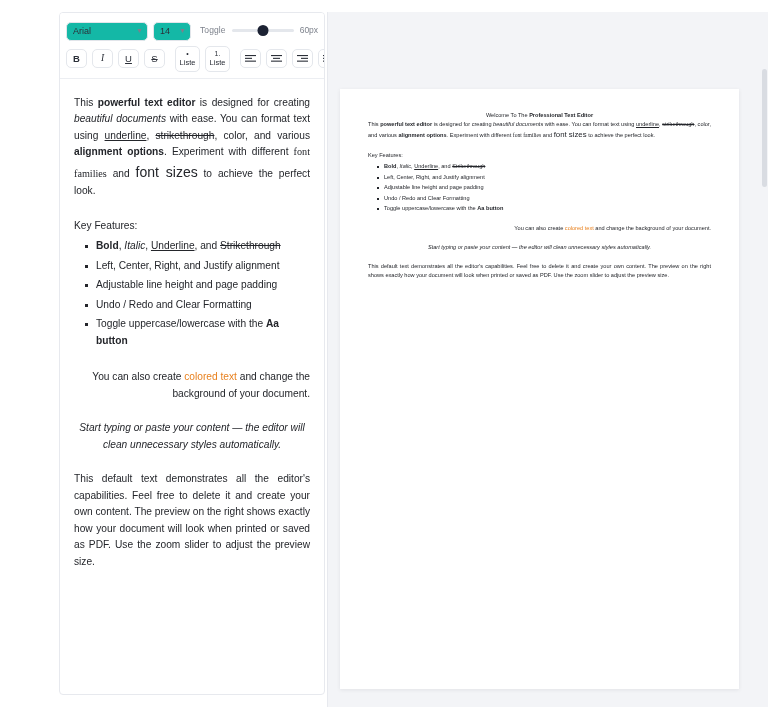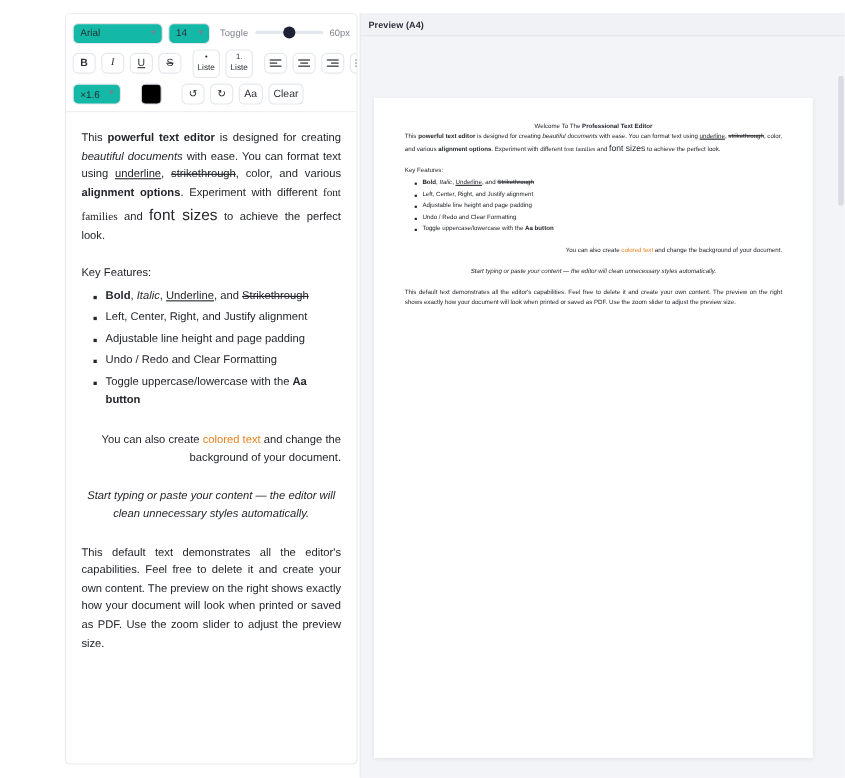--- a/index.html
+++ b/index.html
@@ -422,37 +422,20 @@
         </button>
         <button class="btn btn-align">
           <svg width="11" height="9" viewBox="0 0 11 9">
             <rect x="0" y="1" width="11" height="1.1" fill="#2b2f38"></rect>
             <rect x="0" y="3.8" width="11" height="1.1" fill="#2b2f38"></rect>
             <rect x="0" y="6.6" width="11" height="1.1" fill="#2b2f38"></rect>
           </svg>
         </button>
       </div>
 
-      <div class="tb-row">
-        <span class="sel-wrap">
-          <select class="sel sel-lh">
-            <option>×1.6</option>
-          </select>
-          <span class="chev">▼</span>
-        </span>
-        <span class="spacer-md"></span>
-        <span class="swatch">
-          <span class="swatch-inner"></span>
-        </span>
-        <span class="spacer-md"></span>
-        <button class="btn">↺</button>
-        <button class="btn">↻</button>
-        <button class="btn">Aa</button>
-        <button class="btn">Clear</button>
-      </div>
 
     </div>
 
     <div class="doc">
 
       <p class="para-just"><span>This </span><b>powerful text editor</b><span> is designed for creating </span><i>beautiful documents</i><span> with ease. You can format text using </span><u>underline</u><span>, </span><s>strikethrough</s><span>, color, and various </span><b>alignment options</b><span>. Experiment with different </span><span class="serif">font families</span><span> and </span><span class="bigger">font sizes</span><span> to achieve the perfect look.</span></p>
 
       <div class="gap-blk"></div>
 
       <h4>Key Features:</h4>
@@ -474,23 +457,20 @@
 
       <div class="gap-blk"></div>
 
       <p class="para-just">This default text demonstrates all the editor's capabilities. Feel free to delete it and create your own content. The preview on the right shows exactly how your document will look when printed or saved as PDF. Use the zoom slider to adjust the preview size.</p>
     </div>
 
   </div>
 
   <div class="preview-pane">
 
-    <div class="pv-header">
-      <span class="pv-header-title">Preview (A4)</span>
-    </div>
 
 
     <div class="pv-canvas">
       <div class="pv-scrollbar"></div>
 
       <div class="pv-page">
         <div class="pv-doc">
           <p class="title-line"><span>Welcome To The </span><b>Professional Text Editor</b></p>
 
           <p class="para-just"><span>This </span><b>powerful text editor</b><span> is designed for creating </span><i>beautiful documents</i><span> with ease. You can format text using </span><u>underline</u><span>, </span><s>strikethrough</s><span>, color, and various </span><b>alignment options</b><span>. Experiment with different </span><span class="serif">font families</span><span> and </span><span class="bigger">font sizes</span><span> to achieve the perfect look.</span></p>

